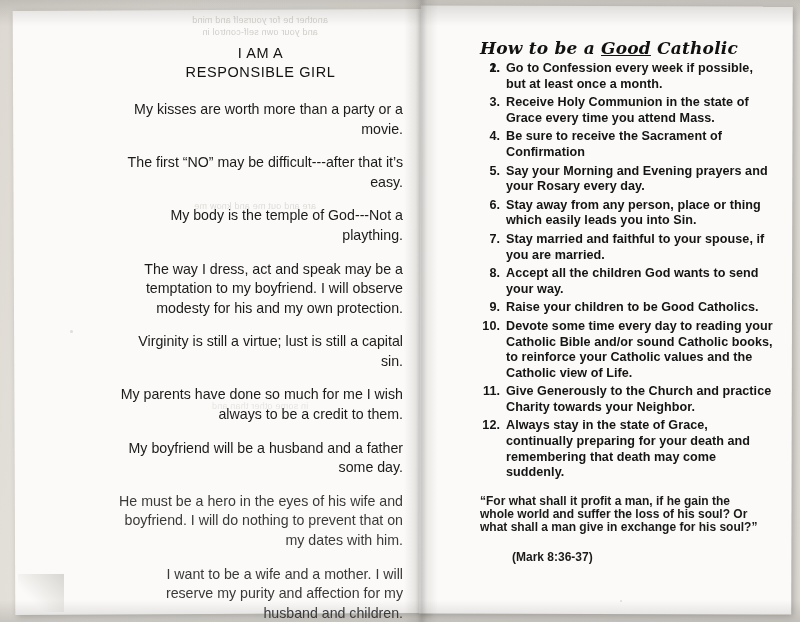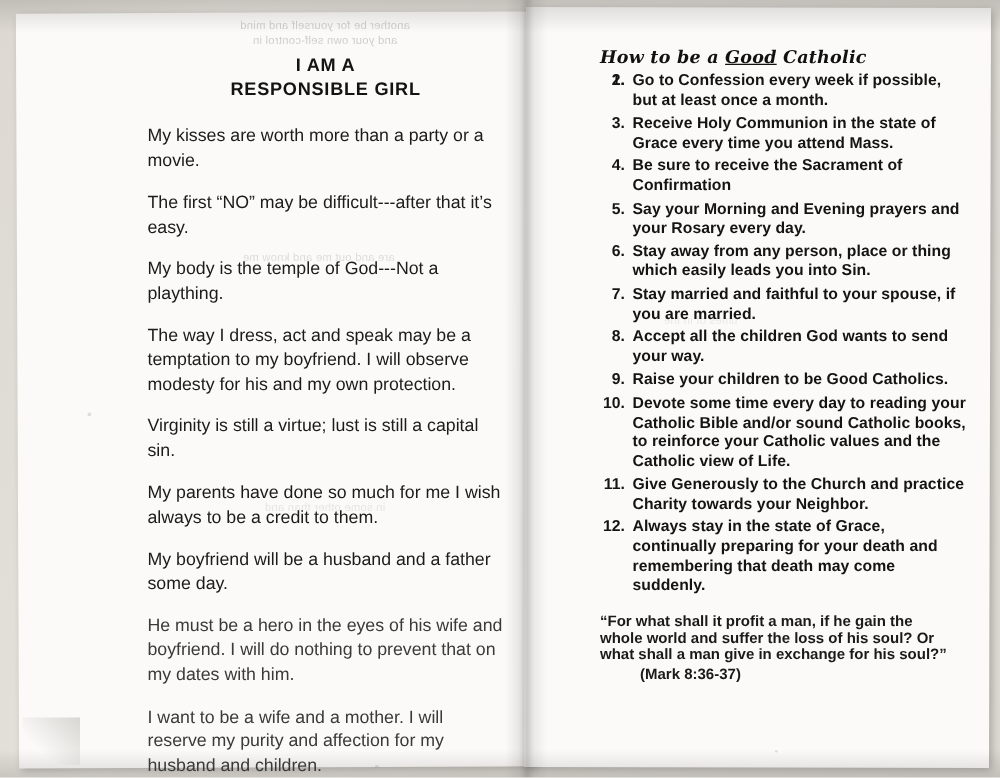--- a/index.html
+++ b/index.html
@@ -96,47 +96,47 @@
 
   
   .left-panel {
     position: absolute;
     left: 118px;
     top: 44px;
     width: 285px;
   }
   .title-block {
     text-align: center;
-    font-weight: bold;
+    font-weight: normal;
     font-size: 14.5px;
     letter-spacing: 0.6px;
     color: #131313;
     line-height: 19px;
     margin-bottom: 18px;
   }
   .title-line2 { display: block; }
   .para {
     font-size: 14.2px;
     line-height: 19.5px;
     color: #1b1b1b;
     margin-bottom: 14px;
-    text-align: left;
+    text-align: right;
   }
   .para.faint { color: #3a3a3a; }
 
   
   .right-panel {
     position: absolute;
     left: 480px;
     top: 38px;
     width: 296px;
   }
   .script-heading {
     font-family: "DejaVu Serif", serif;
-    font-size: 14px;
+    font-size: 17px;
     font-weight: bold;
     font-style: italic;
     color: #111;
     letter-spacing: 0.2px;
     margin-bottom: 0;
     white-space: nowrap;
   }
   .script-heading .ul {
     text-decoration: underline;
   }
@@ -167,21 +167,21 @@
   .quote {
     margin-top: 14px;
     font-size: 12px;
     line-height: 13.2px;
     color: #1a1a1a;
     font-weight: bold;
     width: 286px;
   }
   .quote .cite {
     display: block;
-    margin-top: 3px;
+    margin-top: 17px;
     padding-left: 32px;
   }
 
   
   .speckle {
     position: absolute;
     background: rgba(140,136,128,0.25);
     border-radius: 50%;
     pointer-events: none;
   }

